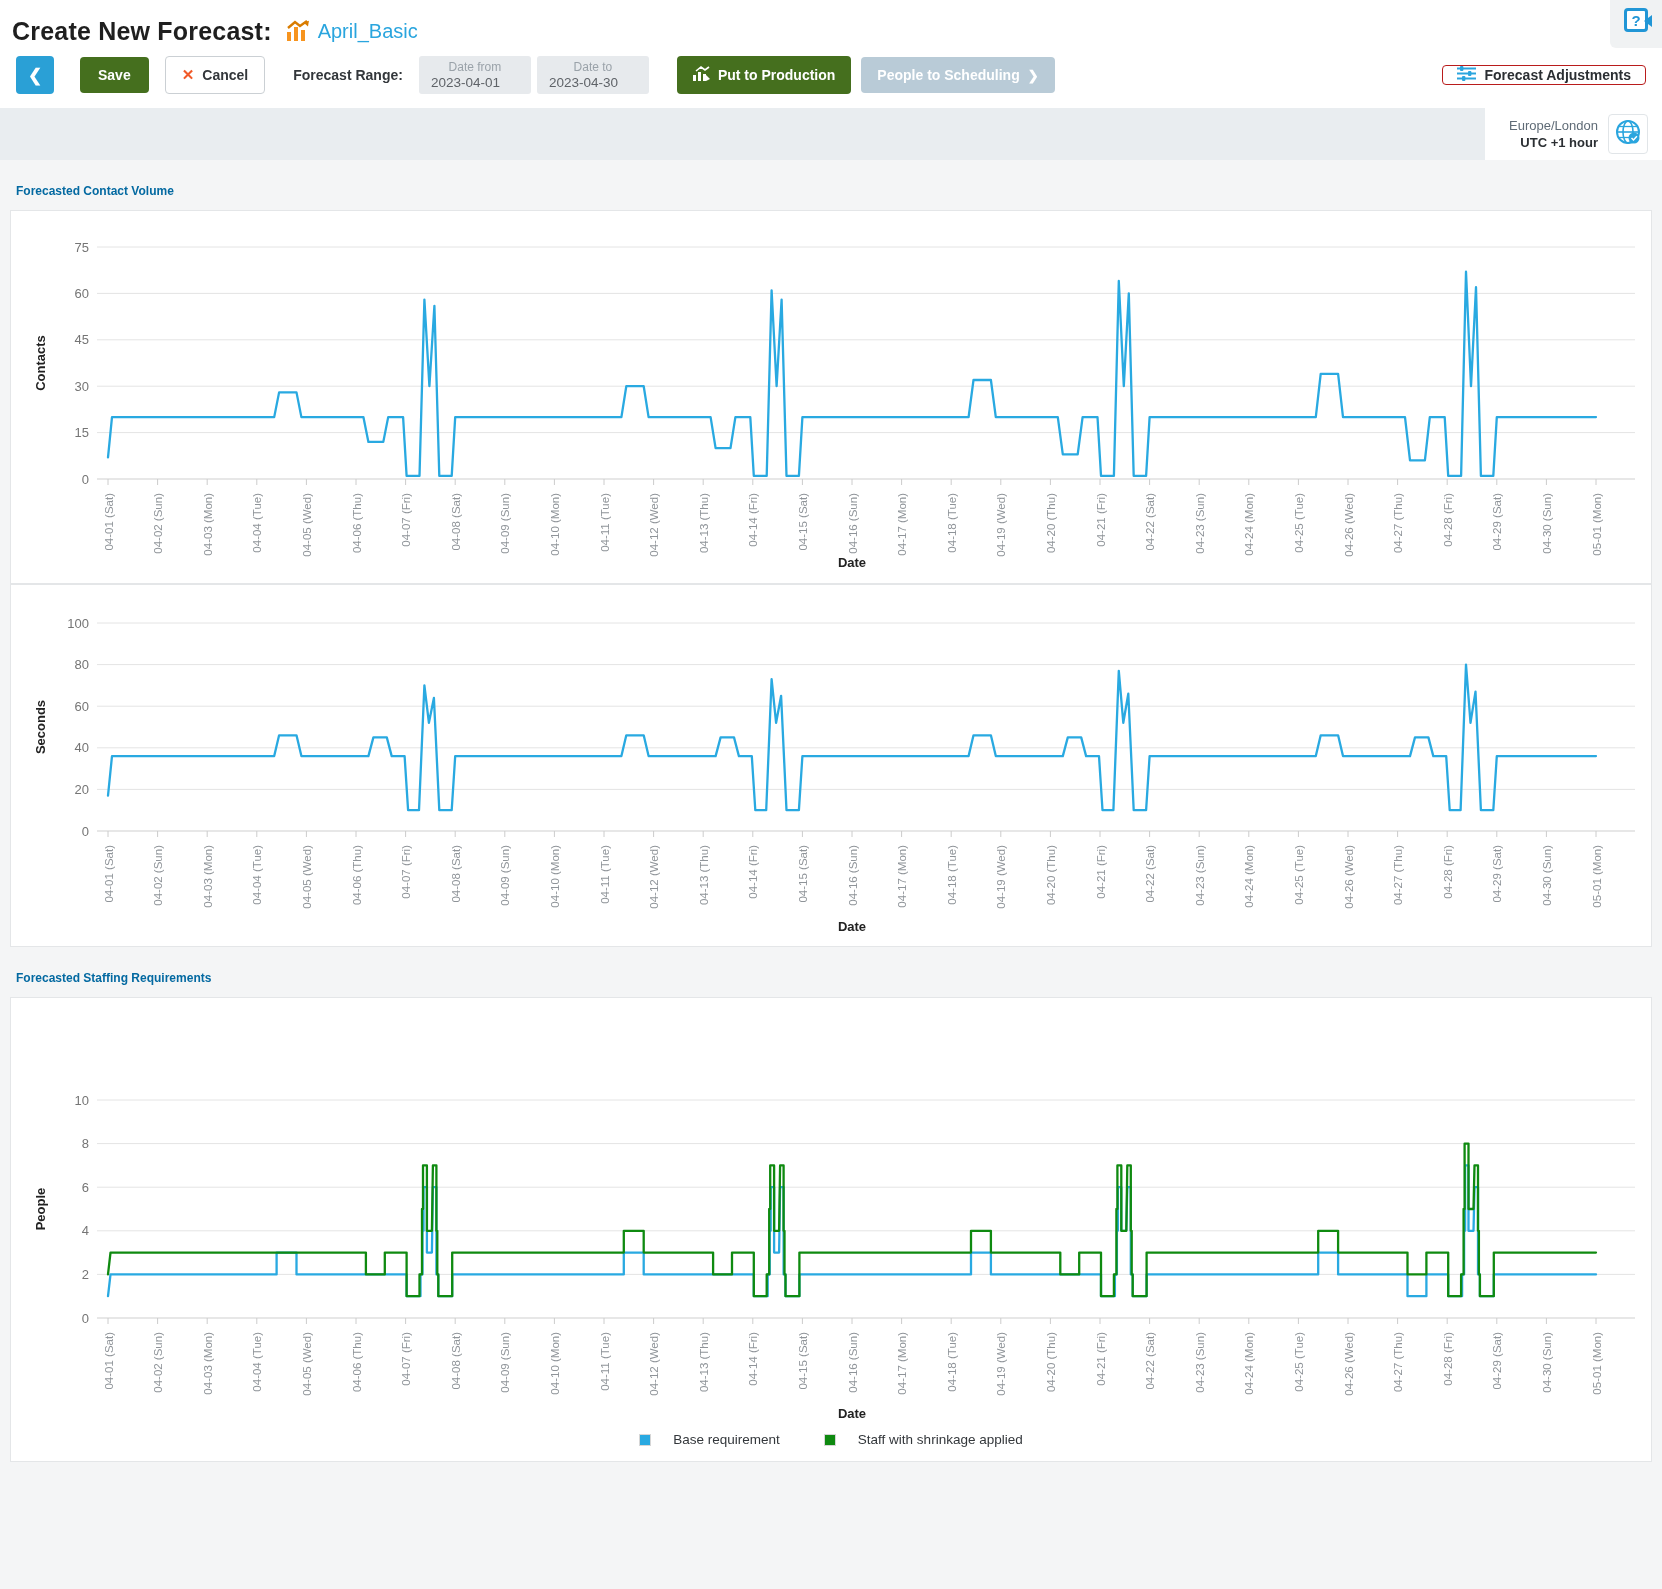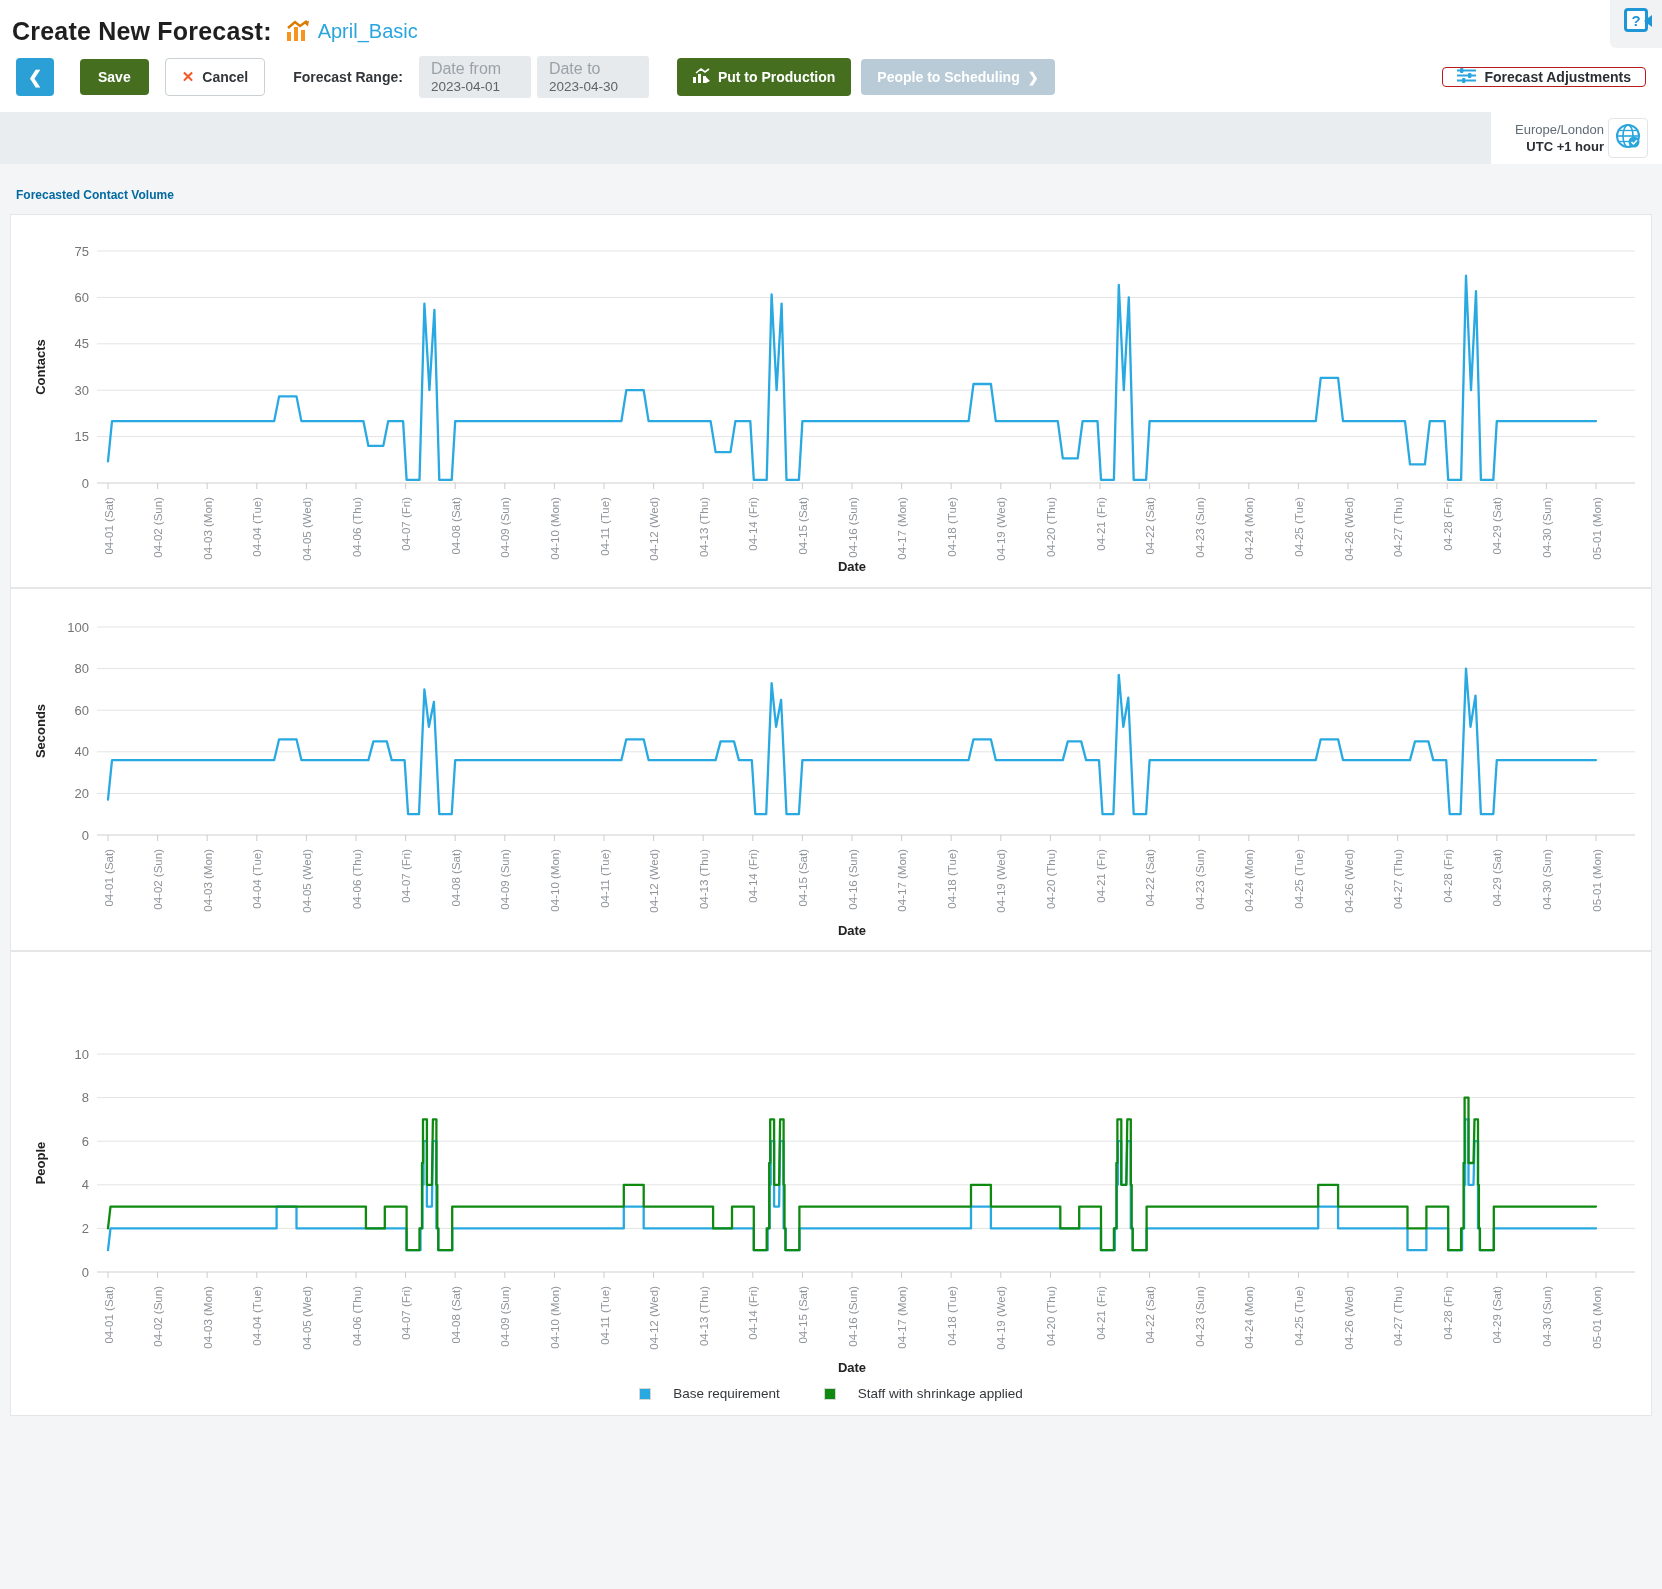--- a/index.html
+++ b/index.html
@@ -15,29 +15,29 @@
   .toolbar { display:flex; align-items:center; padding:0 16px 0 12px; }
   .btn { border:none; border-radius:4px; font-family:inherit; font-size:14px; font-weight:bold; cursor:pointer; display:flex; align-items:center; gap:8px; }
   .btn-back { width:38px; height:38px; background:#2AA0D6; color:#fff; font-size:17px; justify-content:center; margin-left:4px; }
   .btn-green { background:#456F1E; color:#fff; padding:10px 18px; }
   .btn-save { margin-left:26px; }
   .btn-cancel { background:#fff; border:1px solid #CBD0D4; color:#33373b; padding:9px 16px; margin-left:16px; }
   .cancel-x { color:#F15A29; font-size:15px; font-weight:bold; }
   .range-label { font-size:14px; font-weight:bold; color:#33373b; margin-left:28px; }
   .date-box { background:#E7EAED; border:none; border-radius:3px; padding:4px 12px; width:112px; margin-left:16px; cursor:default; }
   .date-box + .date-box { margin-left:6px; }
-  .date-box .dlabel { font-size:16px; color:#9AA2A9; display:block; text-align:left; }
+  .date-box .dlabel { font-size:12px; color:#9AA2A9; display:block; text-align:center; }
   .date-box .dval { font-size:13.5px; color:#5F6368; display:block; text-align:left; margin-top:1px; }
   .btn-prod { margin-left:28px; padding:10px 16px; }
   .btn-proceed { background:#B9CBD7; color:#fff; padding:10px 16px; margin-left:10px; cursor:default; }
   .proceed-chev { font-size:13px; }
   .spacer { flex:1; }
   .btn-adjust { background:#fff; border:1px solid #b91c1c; color:#2b2f33; padding:0 14px; }
   .tz-bar { height:52px; background:#E9EDF0; display:flex; justify-content:flex-end; align-items:stretch; }
-  .tz-right { background:#fff; display:flex; align-items:center; gap:4px; padding:0 14px 0 24px; }
+  .tz-right { background:#fff; display:flex; align-items:center; gap:10px; padding:0 14px 0 24px; }
   .tz-text { text-align:right; }
   .tz-region { font-size:13px; color:#5F6B76; }
   .tz-offset { font-size:13px; font-weight:bold; color:#2b2f33; margin-top:2px; }
   .globe-btn { width:40px; height:40px; background:#fff; border:1px solid #E1E5E8; border-radius:4px; display:flex; align-items:center; justify-content:center; cursor:pointer; }
   .content { padding-bottom:20px; }
   .section-heading { color:#0369a1; font-size:12px; font-weight:bold; margin:24px 0 12px 16px; }
   .panel { background:#fff; border:1px solid #E4E6E8; margin:0 10px; padding:6px 0 4px 0; }
   .legend { display:flex; justify-content:center; gap:44px; padding:2px 0 10px 0; }
   .legend-item { display:flex; align-items:center; gap:22px; font-size:13.5px; color:#33373b; cursor:pointer; }
   .legend-swatch { width:12px; height:12px; border:1px solid #d6d6d6; }
@@ -302,20 +302,21 @@
         <line x1="1535.4" y1="240" x2="1535.4" y2="246" stroke="#CCCCCC" stroke-width="1"></line>
         <text transform="translate(1539.9,254) rotate(-90)" text-anchor="end" font-size="11.5" fill="#8F9499">04-30 (Sun)</text>
         <line x1="1585" y1="240" x2="1585" y2="246" stroke="#CCCCCC" stroke-width="1"></line>
         <text transform="translate(1589.5,254) rotate(-90)" text-anchor="end" font-size="11.5" fill="#8F9499">05-01 (Mon)</text>
         <polyline points="97.0,204.6 101.0,165.1 263.2,165.1 268.1,144.3 285.5,144.3 290.4,165.1 357.4,165.1 362.4,146.4 375.8,146.4 380.7,165.1 393.6,165.1 397.1,219.2 408.0,219.2 413.4,94.4 417.9,131.8 422.9,106.9 428.3,219.2 440.7,219.2 444.2,165.1 610.4,165.1 615.3,144.3 632.7,144.3 637.6,165.1 704.6,165.1 709.6,146.4 723.0,146.4 727.9,165.1 740.8,165.1 744.3,219.2 755.2,219.2 760.6,88.2 765.1,131.8 770.1,104.8 775.5,219.2 787.9,219.2 791.4,165.1 957.6,165.1 962.5,144.3 979.9,144.3 984.8,165.1 1051.8,165.1 1056.8,146.4 1070.2,146.4 1075.1,165.1 1088.0,165.1 1091.5,219.2 1102.4,219.2 1107.8,79.8 1112.3,131.8 1117.3,102.7 1122.7,219.2 1135.1,219.2 1138.6,165.1 1304.8,165.1 1309.7,144.3 1327.1,144.3 1332.0,165.1 1399.0,165.1 1404.0,146.4 1417.4,146.4 1422.3,165.1 1435.2,165.1 1438.7,219.2 1449.6,219.2 1455.0,73.6 1459.5,131.8 1464.5,100.6 1469.9,219.2 1482.3,219.2 1485.8,165.1 1585.0,165.1" fill="none" stroke="#29A9E1" stroke-width="2.3" stroke-linejoin="round" stroke-linecap="round"></polyline>
         <text transform="translate(34,136) rotate(-90)" text-anchor="middle" font-size="13" font-weight="bold" fill="#222">Seconds</text>
         <text x="841" y="340" text-anchor="middle" font-size="13" font-weight="bold" fill="#222">Date</text>
       </svg>
   </div>
 
+  <div class="section-heading">Forecasted Staffing Requirements</div>
   <div class="panel">
     <svg id="chart-2" width="1640" height="422" viewBox="0 0 1640 422">
         <line x1="86" y1="314" x2="1624" y2="314" stroke="#CFCFCF" stroke-width="1"></line>
         <text x="78" y="318.5" text-anchor="end" font-size="13" fill="#757575">0</text>
         <line x1="86" y1="270.4" x2="1624" y2="270.4" stroke="#E4E4E4" stroke-width="1"></line>
         <text x="78" y="274.9" text-anchor="end" font-size="13" fill="#757575">2</text>
         <line x1="86" y1="226.8" x2="1624" y2="226.8" stroke="#E4E4E4" stroke-width="1"></line>
         <text x="78" y="231.3" text-anchor="end" font-size="13" fill="#757575">4</text>
         <line x1="86" y1="183.2" x2="1624" y2="183.2" stroke="#E4E4E4" stroke-width="1"></line>
         <text x="78" y="187.7" text-anchor="end" font-size="13" fill="#757575">6</text>

